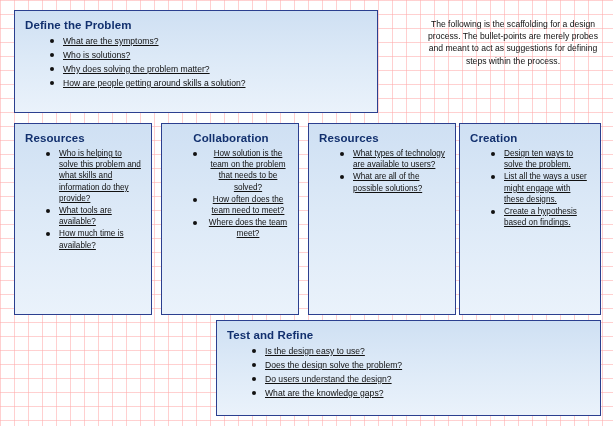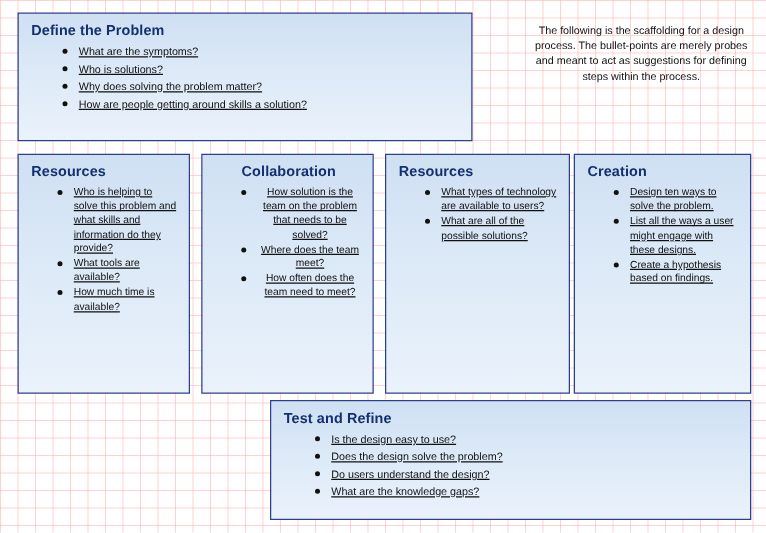--- a/index.html
+++ b/index.html
@@ -109,22 +109,22 @@
       <li>Who is helping to solve this problem and what skills and information do they provide?</li>
       <li>What tools are available?</li>
       <li>How much time is available?</li>
     </ul>
   </div>
 
   <div class="panel" id="panel-collab">
     <div class="panel-title">Collaboration</div>
     <ul class="bullets">
       <li>How solution is the team on the problem that needs to be solved?</li>
+      <li>How often does the team need to meet?</li>
       <li>Where does the team meet?</li>
-      <li>How often does the team need to meet?</li>
     </ul>
   </div>
 
   <div class="panel" id="panel-ideation">
     <div class="panel-title">Resources</div>
     <ul class="bullets">
       <li>What types of technology are available to users?</li>
       <li>What are all of the possible solutions?</li>
     </ul>
   </div>

